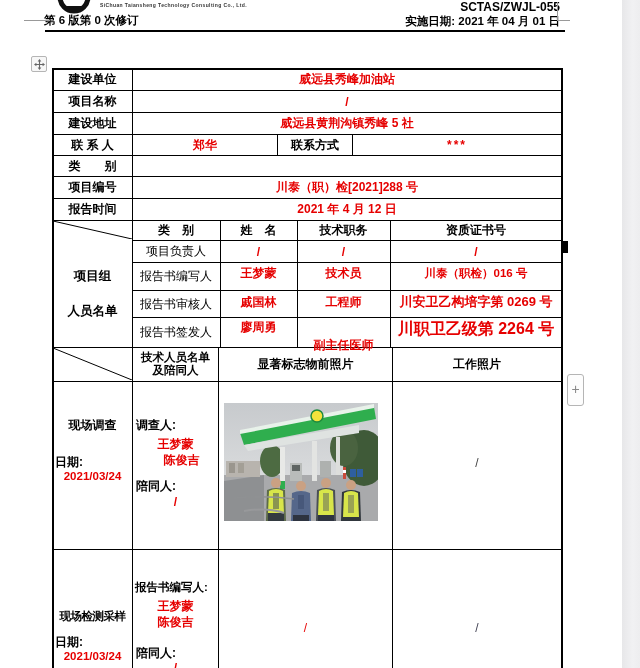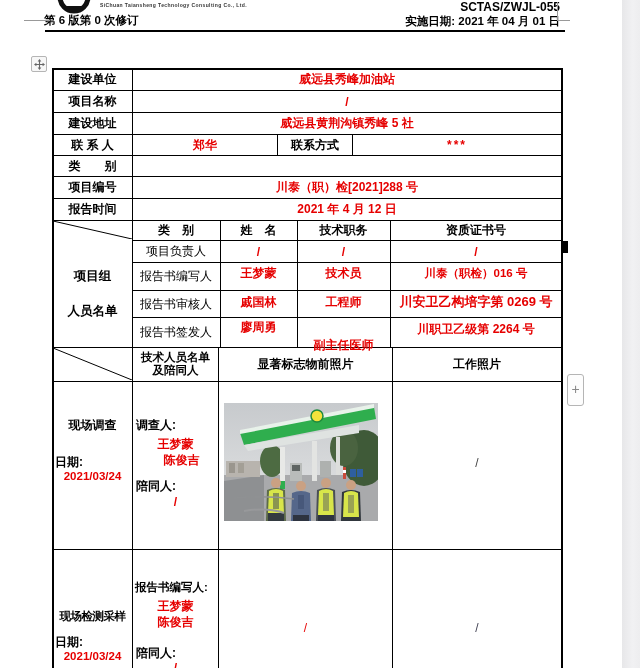--- a/index.html
+++ b/index.html
@@ -127,21 +127,21 @@
   <div class="abs cell lbl red" style="left:391px;top:263px;width:170px;height:27px;padding-bottom:6px;box-sizing:border-box;font-size:11.5px;">川泰（职检）016 号</div>
 
   <div class="abs cell txt" style="left:133px;top:291px;width:86px;height:26px;">报告书审核人</div>
   <div class="abs cell lbl red" style="left:221px;top:291px;width:75px;height:26px;padding-bottom:4px;box-sizing:border-box;">戚国林</div>
   <div class="abs cell lbl red" style="left:298px;top:291px;width:91px;height:26px;padding-bottom:4px;box-sizing:border-box;">工程师</div>
   <div class="abs cell lbl red" style="left:391px;top:291px;width:170px;height:26px;padding-bottom:4px;box-sizing:border-box;font-size:13px;">川安卫乙构培字第 0269 号</div>
 
   <div class="abs cell txt" style="left:133px;top:318px;width:86px;height:29px;">报告书签发人</div>
   <div class="abs cell lbl red" style="left:221px;top:316px;width:75px;height:29px;padding-bottom:6px;box-sizing:border-box;">廖周勇</div>
   <div class="abs cell lbl red" style="left:298px;top:318px;width:91px;height:29px;padding-bottom:6px;box-sizing:border-box;margin-top:16px;">副主任医师</div>
-  <div class="abs cell lbl red" style="left:391px;top:318px;width:170px;height:29px;padding-bottom:6px;box-sizing:border-box;font-size:12px;">川职卫乙级第 2264 号</div>
+  <div class="abs cell lbl red" style="left:391px;top:318px;width:170px;height:29px;padding-bottom:6px;box-sizing:border-box;font-size:16px;">川职卫乙级第 2264 号</div>
 
   <div class="abs cell" style="left:133px;top:348px;width:85px;height:32px;flex-direction:column;font-weight:bold;font-size:11.5px;line-height:13px;">
     <span>技术人员名单</span>
     <span>及陪同人</span>
   </div>
   <div class="abs cell lbl" style="left:219px;top:348px;width:173px;height:32px;">显著标志物前照片</div>
   <div class="abs cell lbl" style="left:393px;top:348px;width:168px;height:32px;">工作照片</div>
 
   <div class="abs" style="left:53px;top:381px;width:79px;height:168px;">
     <div class="abs lbl" style="left:0;top:36px;width:79px;text-align:center;">现场调查</div>

